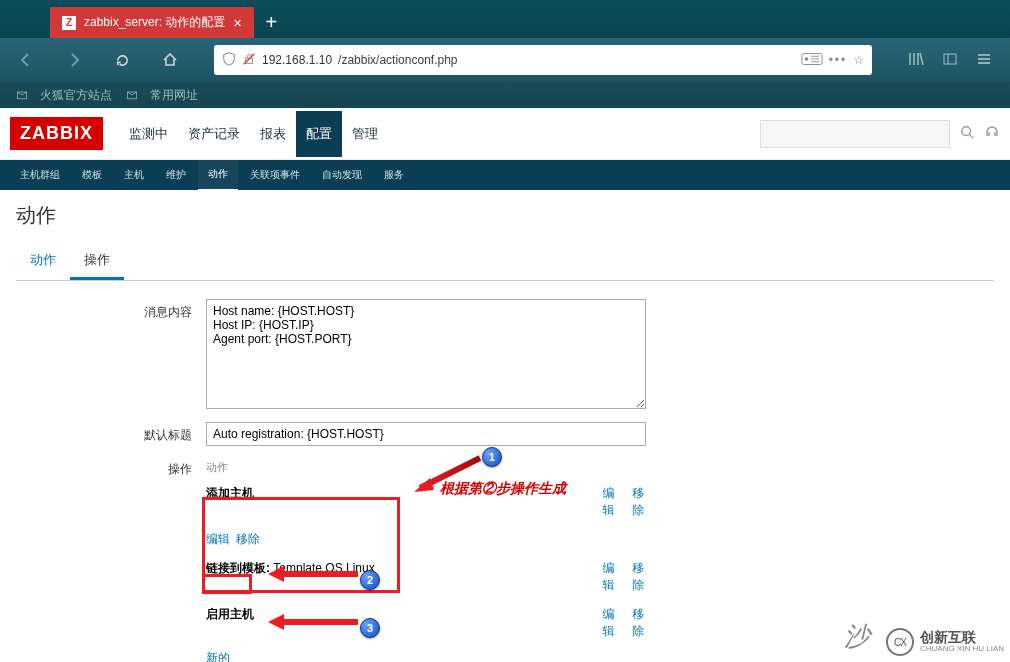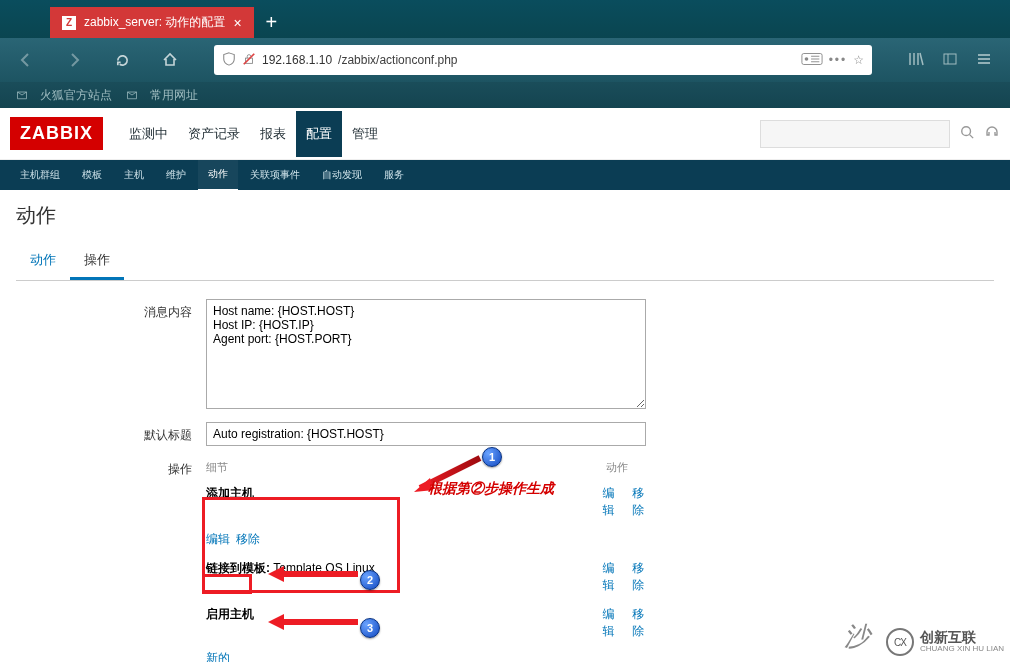--- a/index.html
+++ b/index.html
@@ -221,21 +221,20 @@
     </div>
     <div class="form-row">
       <div class="form-label">默认标题</div>
       <div class="form-field"><input type="text" value="Auto registration: {HOST.HOST}" style=""></div>
     </div>
     <div class="form-row">
       <div class="form-label">操作</div>
       <div class="form-field">
         <div class="ops-table">
           <div class="ops-header">
-            <div class="col1">细节</div>
             <div class="col2">动作</div>
           </div>
           <div class="ops-body">
             <div class="ops-row">
               <div class="col1"><b>添加主机</b></div>
               <div class="col2">
                   <a>编辑</a>
                   <a>移除</a>
                 </div>
             </div>
@@ -275,21 +274,21 @@
 <svg class="anno-arrow" style="left:400px; top:450px" width="90" height="50">
   <defs>
       <linearGradient id="g1">
         <stop offset="0" stop-color="#ed1c24"></stop>
         <stop offset="1" stop-color="#9e0b0f"></stop>
       </linearGradient>
     </defs>
   <path d="M80 8 L20 38" stroke="url(#g1)" stroke-width="6"></path>
     <path d="M14 42 L30 28 L34 40 Z" fill="#ed1c24"></path>
 </svg>
-<div class="anno-text" style="left:428px; top:480px">根据第②步操作生成</div>
+<div class="anno-text" style="left:440px; top:480px">根据第②步操作生成</div>
 
 <div class="anno-badge" style="left:360px; top:570px">2</div>
 <svg class="anno-arrow" style="left:258px; top:562px" width="110" height="24">
   <path d="M100 12 L18 12" stroke="#ed1c24" stroke-width="6"></path>
     <path d="M10 12 L26 4 L26 20 Z" fill="#ed1c24"></path>
 </svg>
 
 <div class="anno-badge" style="left:360px; top:618px">3</div>
 <svg class="anno-arrow" style="left:258px; top:610px" width="110" height="24">
   <path d="M100 12 L18 12" stroke="#ed1c24" stroke-width="6"></path>

